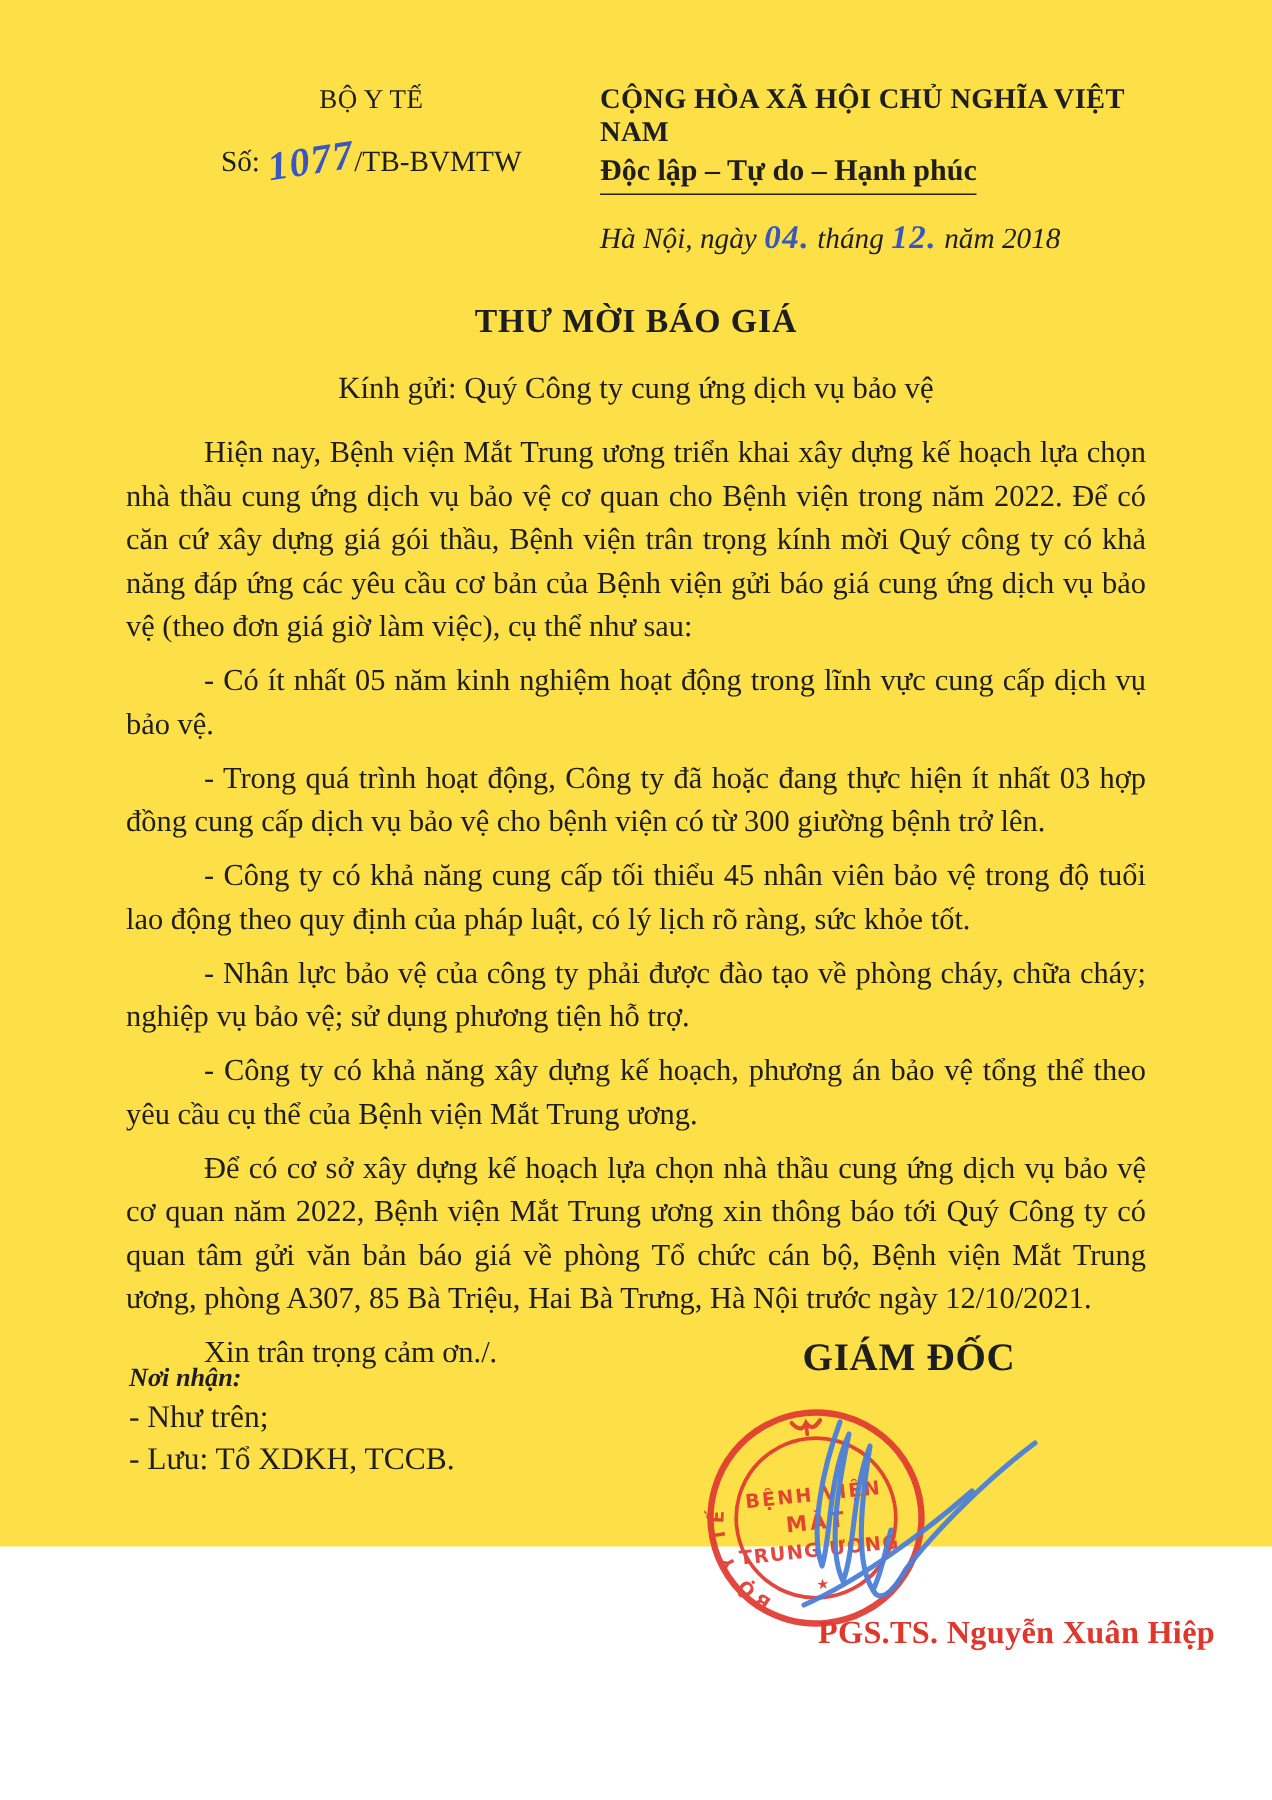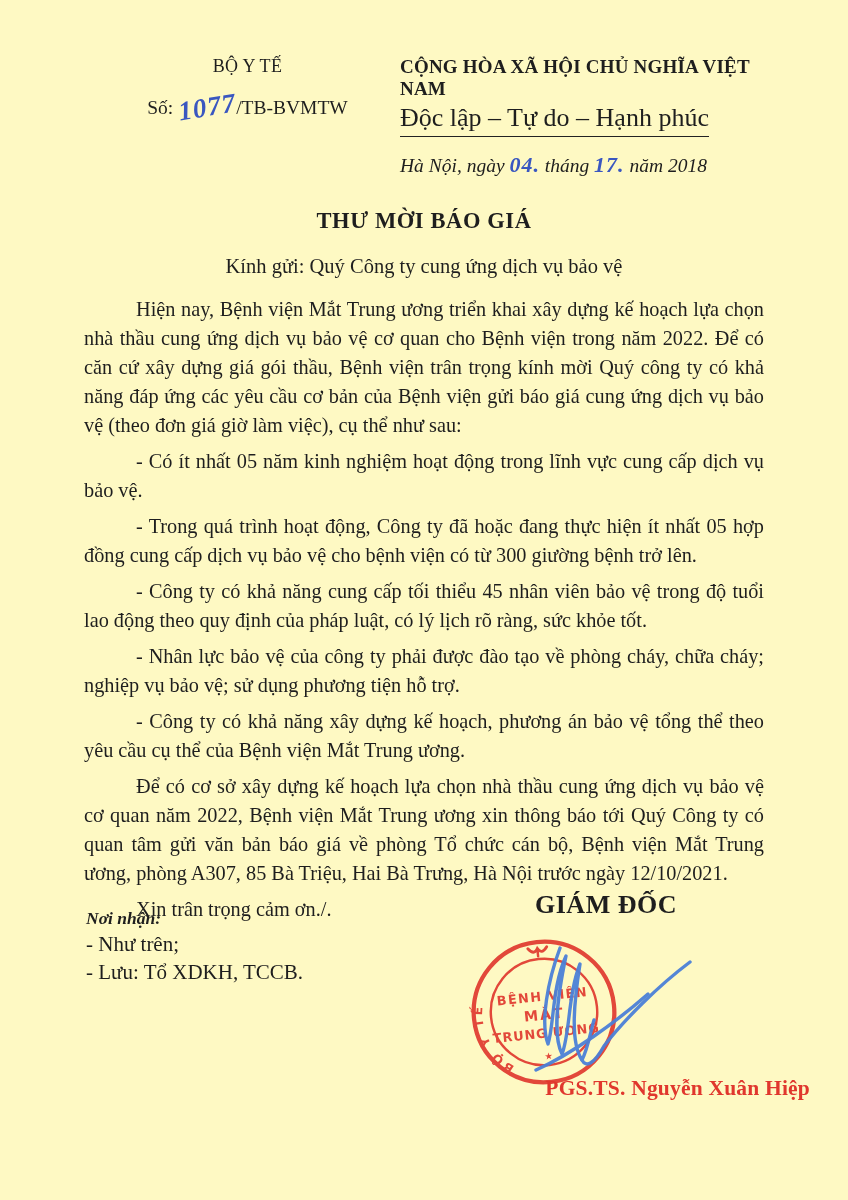--- a/index.html
+++ b/index.html
@@ -3,34 +3,34 @@
 <meta charset="utf-8">
 <style>
   html,body{margin:0;padding:0;}
   body{
     width:848px;height:1200px;
     background:#ffffff;
     font-family:"Liberation Serif","DejaVu Serif",serif;
     color:#1e1e1e;
     overflow:hidden;
   }
-  .page{position:relative;width:848px;height:1200px;background:#fef9c3;}
+  .page{position:relative;width:848px;height:1031px;background:#fde047;}
 
   
   .header{display:flex;padding:56px 55px 0 95px;}
   .hdr-left{width:305px;text-align:center;}
   .hdr-right{flex:1;text-align:left;}
   .ministry{font-size:18px;letter-spacing:.3px;}
   .org{font-size:19px;font-weight:bold;letter-spacing:.2px;margin-top:2px;}
   .org span{display:inline-block;border-bottom:1.6px solid #222;padding-bottom:3px;}
   .doc-number{margin-top:13px;font-size:19.5px;white-space:nowrap;}
   .hand{font-family:"Liberation Serif",serif;font-style:italic;font-weight:bold;color:#3a57c0;}
   .hand-num{display:inline-block;font-size:27px;transform:rotate(-9deg) translateY(2px);letter-spacing:1px;}
   .national{font-size:19px;font-weight:bold;letter-spacing:.2px;}
-  .motto{font-size:26px;font-weight:normal;margin-top:3px;}
+  .motto{font-size:20px;font-weight:bold;margin-top:3px;}
   .motto span{display:inline-block;border-bottom:1.7px solid #222;padding-bottom:3px;}
   .dateline{margin-top:15px;font-style:italic;font-size:19.5px;}
   .hand-date{font-size:22px;letter-spacing:1px;}
 
   
   .title{margin-top:30px;text-align:center;font-size:22.5px;font-weight:bold;letter-spacing:.6px;}
   .salutation{margin-top:21px;text-align:center;font-size:20.5px;}
   .body-text{padding:0 84px;margin-top:17px;}
   .body-text p{
     margin:0 0 7px 0;
@@ -68,33 +68,33 @@
     </div>
     <div class="hdr-right">
       <div class="national">CỘNG HÒA XÃ HỘI CHỦ NGHĨA VIỆT NAM</div>
       <div class="motto">
         <span>Độc lập – Tự do – Hạnh phúc</span>
       </div>
       <div class="dateline">
         <span>Hà Nội, ngày</span>
         <span class="hand hand-date">04.</span>
         <span>tháng</span>
-        <span class="hand hand-date">17.</span>
+        <span class="hand hand-date">12.</span>
         <span>năm 2018</span>
       </div>
     </div>
   </div>
 
   <div class="title">THƯ MỜI BÁO GIÁ</div>
   <div class="salutation">Kính gửi: Quý Công ty cung ứng dịch vụ bảo vệ</div>
 
   <div class="body-text">
     <p>Hiện nay, Bệnh viện Mắt Trung ương triển khai xây dựng kế hoạch lựa chọn nhà thầu cung ứng dịch vụ bảo vệ cơ quan cho Bệnh viện trong năm 2022. Để có căn cứ xây dựng giá gói thầu, Bệnh viện trân trọng kính mời Quý công ty có khả năng đáp ứng các yêu cầu cơ bản của Bệnh viện gửi báo giá cung ứng dịch vụ bảo vệ (theo đơn giá giờ làm việc), cụ thể như sau:</p>
     <p>- Có ít nhất 05 năm kinh nghiệm hoạt động trong lĩnh vực cung cấp dịch vụ bảo vệ.</p>
-    <p>- Trong quá trình hoạt động, Công ty đã hoặc đang thực hiện ít nhất 05 hợp đồng cung cấp dịch vụ bảo vệ cho bệnh viện có từ 300 giường bệnh trở lên.</p>
+    <p>- Trong quá trình hoạt động, Công ty đã hoặc đang thực hiện ít nhất 03 hợp đồng cung cấp dịch vụ bảo vệ cho bệnh viện có từ 300 giường bệnh trở lên.</p>
     <p>- Công ty có khả năng cung cấp tối thiểu 45 nhân viên bảo vệ trong độ tuổi lao động theo quy định của pháp luật, có lý lịch rõ ràng, sức khỏe tốt.</p>
     <p>- Nhân lực bảo vệ của công ty phải được đào tạo về phòng cháy, chữa cháy; nghiệp vụ bảo vệ; sử dụng phương tiện hỗ trợ.</p>
     <p>- Công ty có khả năng xây dựng kế hoạch, phương án bảo vệ tổng thể theo yêu cầu cụ thể của Bệnh viện Mắt Trung ương.</p>
     <p>Để có cơ sở xây dựng kế hoạch lựa chọn nhà thầu cung ứng dịch vụ bảo vệ cơ quan năm 2022, Bệnh viện Mắt Trung ương xin thông báo tới Quý Công ty có quan tâm gửi văn bản báo giá về phòng Tổ chức cán bộ, Bệnh viện Mắt Trung ương, phòng A307, 85 Bà Triệu, Hai Bà Trưng, Hà Nội trước ngày 12/10/2021.</p>
     <p>Xin trân trọng cảm ơn./.</p>
   </div>
 
   <div class="recipients">
     <div class="label">Nơi nhận:</div>
     <div class="item">- Như trên;</div>

